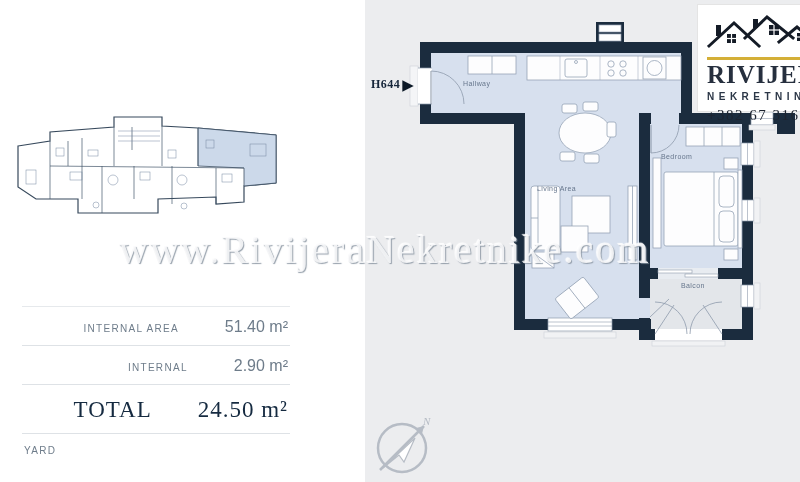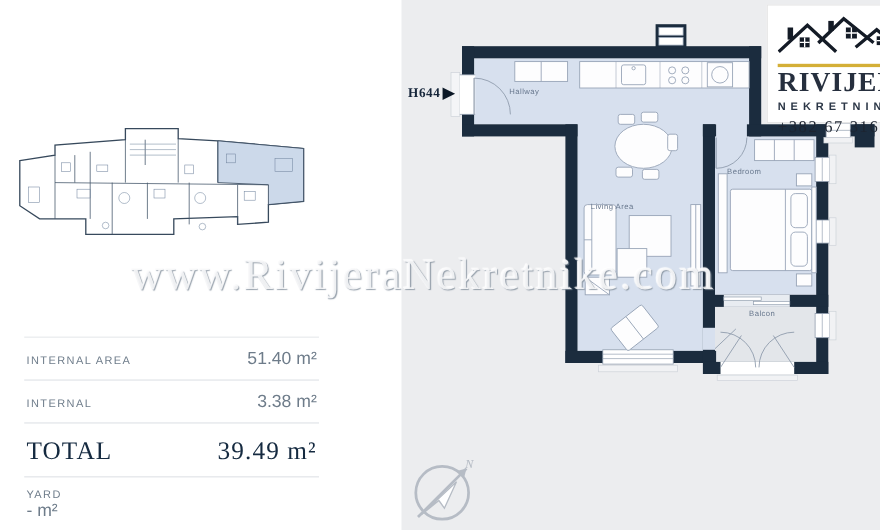--- a/index.html
+++ b/index.html
@@ -24,22 +24,22 @@
       pointer-events:none;white-space:nowrap;}
   .logo-box{position:absolute;left:697px;top:4px;width:140px;height:108px;background:#ffffff;
       z-index:5;padding:5px 0 0 9px;box-sizing:border-box;border:1px solid #e4e4e4;}
   .gold-bar{width:125px;height:3px;background:#d4af37;margin-top:1px;}
   .logo-title{font-family:"Liberation Serif",serif;font-size:25px;font-weight:600;color:#262f3e;
       letter-spacing:1px;line-height:1.05;margin-top:2px;white-space:nowrap;}
   .logo-sub{font-size:10px;font-weight:bold;letter-spacing:4.5px;color:#2c3747;margin-top:3px;white-space:nowrap;}
   .logo-phone{font-family:"Liberation Serif",serif;font-size:15px;color:#1d2430;margin-top:5px;
       letter-spacing:1.5px;white-space:nowrap;}
   .area-table{position:absolute;left:22px;top:306px;width:268px;z-index:2;border-top:1px solid #e6e9ec;}
-  .area-row{display:flex;justify-content:space-between;align-items:baseline;
-      padding:11px 2px 9px;border-bottom:1px solid #dee2e6;}
+  .area-row{display:flex;justify-content:flex-end;align-items:baseline;
+      padding:11px 2px 9px;border-bottom:1px solid #dee2e6;gap:46px;}
   .area-row:last-child{border-bottom:none;flex-direction:column;}
   .area-label{font-size:10px;letter-spacing:1.3px;color:#6e7c8a;}
   .area-value{font-size:16px;color:#6e7c8a;}
   .area-row.total{padding:12px 2px 10px;}
   .area-row.total .area-label,.area-row.total .area-value{
       font-family:"Liberation Serif",serif;font-size:23px;font-weight:normal;color:#152a40;letter-spacing:1px;}
 </style>
 </head>
 <body>
 
@@ -242,25 +242,25 @@
   <div class="logo-phone">+382 67 316 0</div>
 </div>
 
 <div class="area-table">
   <div class="area-row">
     <span class="area-label">INTERNAL AREA</span>
     <span class="area-value">51.40 m²</span>
   </div>
   <div class="area-row">
     <span class="area-label">INTERNAL</span>
-    <span class="area-value">3.38 m²</span>
+    <span class="area-value">2.90 m²</span>
   </div>
   <div class="area-row total">
     <span class="area-label">TOTAL</span>
-    <span class="area-value">39.49 m²</span>
+    <span class="area-value">24.50 m²</span>
   </div>
   <div class="area-row">
     <span class="area-label">YARD</span>
     <span class="area-value">- m²</span>
   </div>
 </div>
 
 <svg class="compass-svg" width="78" height="70" viewBox="0 0 78 70">
   <circle cx="36" cy="37" r="24" fill="none" stroke="#b6bcc5" stroke-width="2.5"></circle>
   <line x1="14" y1="59" x2="58" y2="15" stroke="#b6bcc5" stroke-width="2.5"></line>

